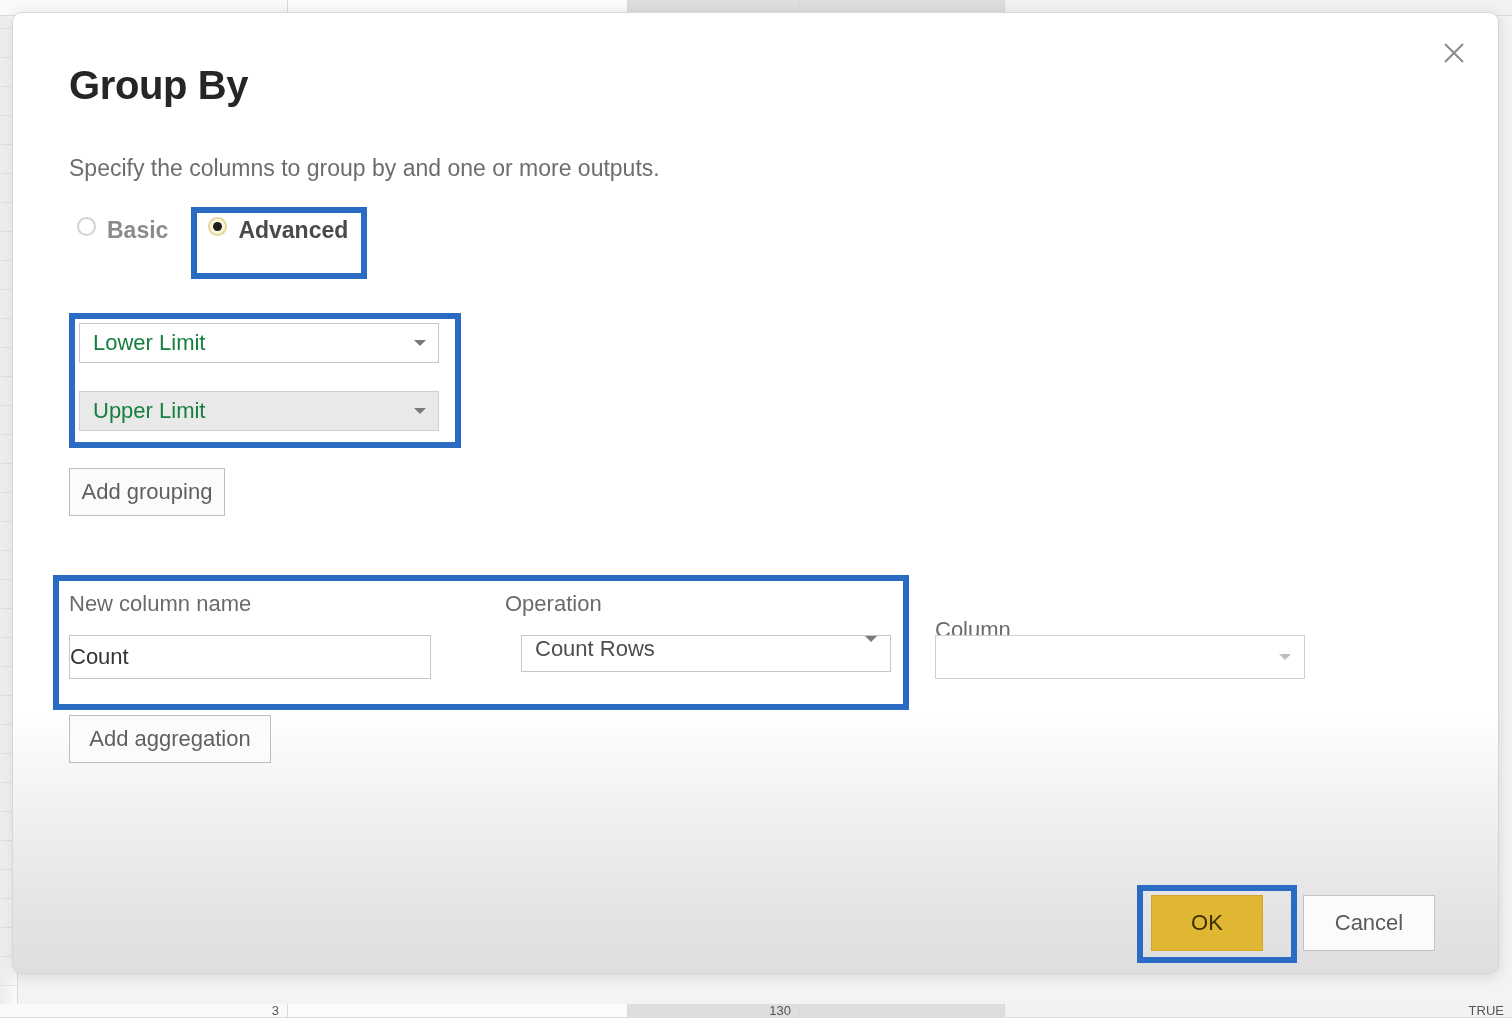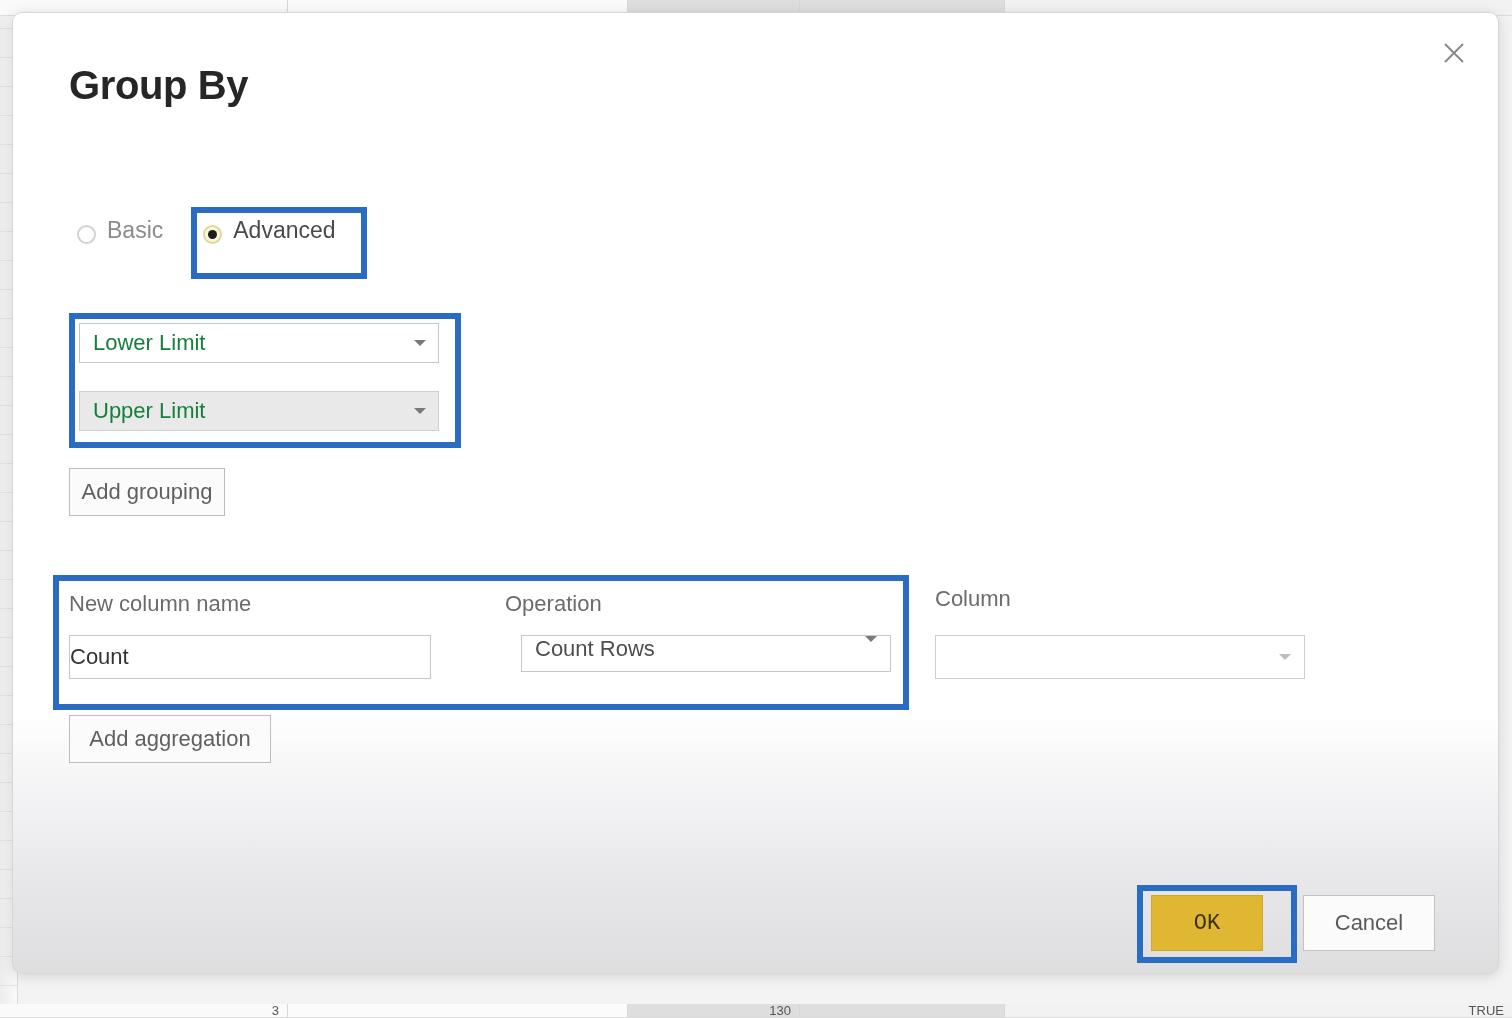--- a/index.html
+++ b/index.html
@@ -117,24 +117,25 @@
   
   #radio-row {
     position: absolute;
     left: 56px;
     top: 198px;
     display: flex;
     align-items: center;
   }
   .radio-opt {
     display: flex;
-    align-items: flex-end;
+    align-items: flex-start;
     cursor: pointer;
     padding: 6px 10px 6px 8px;
     box-sizing: border-box;
+    font-weight: bold;
   }
   .radio-mark {
     width: 19px; height: 19px;
     border-radius: 50%;
     box-sizing: border-box;
     margin-right: 11px;
     flex: 0 0 auto;
     position: relative;
   }
   .radio-mark.off {
@@ -223,21 +224,21 @@
   #btn-add-aggregation { left: 56px; top: 702px; width: 202px; height: 48px; }
 
   
   .agg-label {
     position: absolute;
     font-size: 22px;
     color: #6b6b6b;
   }
   #lbl-new-col { left: 56px; top: 578px; }
   #lbl-op      { left: 492px; top: 578px; }
-  #lbl-col     { left: 922px; top: 573px; }
+  #lbl-col     { left: 922px; top: 604px; }
 
   #inp-new-col {
     position: absolute;
     left: 56px; top: 622px;
     width: 362px; height: 44px;
     border: 1px solid #c6c6c6;
     background: #ffffff;
     box-sizing: border-box;
     display: flex;
     align-items: center;
@@ -288,21 +289,20 @@
     position: absolute;
     left: 1138px; top: 882px;
     width: 112px; height: 56px;
     background: #e0b732;
     border: 1px solid #d2a823;
     box-sizing: border-box;
     display: flex; align-items: center; justify-content: center;
     font-size: 22px;
     color: #3c3000;
     cursor: pointer;
-    font-family: Liberation Mono, monospace;
   }
   #btn-cancel {
     position: absolute;
     left: 1290px; top: 882px;
     width: 132px; height: 56px;
     background: #fbfbfb;
     border: 1px solid #c2c2c2;
     box-sizing: border-box;
     display: flex; align-items: center; justify-content: center;
     font-size: 22px;
@@ -372,20 +372,21 @@
 
 <div id="dialog">
 
   <div id="close-btn">
     <svg width="26" height="26" viewBox="0 0 26 26" aria-hidden="true">
       <path d="M4 4 L22 22 M22 4 L4 22" stroke="#8a8a8a" stroke-width="2" fill="none"></path>
     </svg>
   </div>
 
   <div id="dlg-title">Group By</div>
+  <div id="dlg-subtitle">Specify the columns to group by and one or more outputs.</div>
 
   <div id="radio-row">
     <div class="radio-opt">
       <span class="radio-mark off"></span>
       <span class="radio-label">Basic</span>
     </div>
     <div class="radio-opt selected" style="margin-left:22px;">
       <span class="radio-mark on"></span>
       <span class="radio-label">Advanced</span>
     </div>

